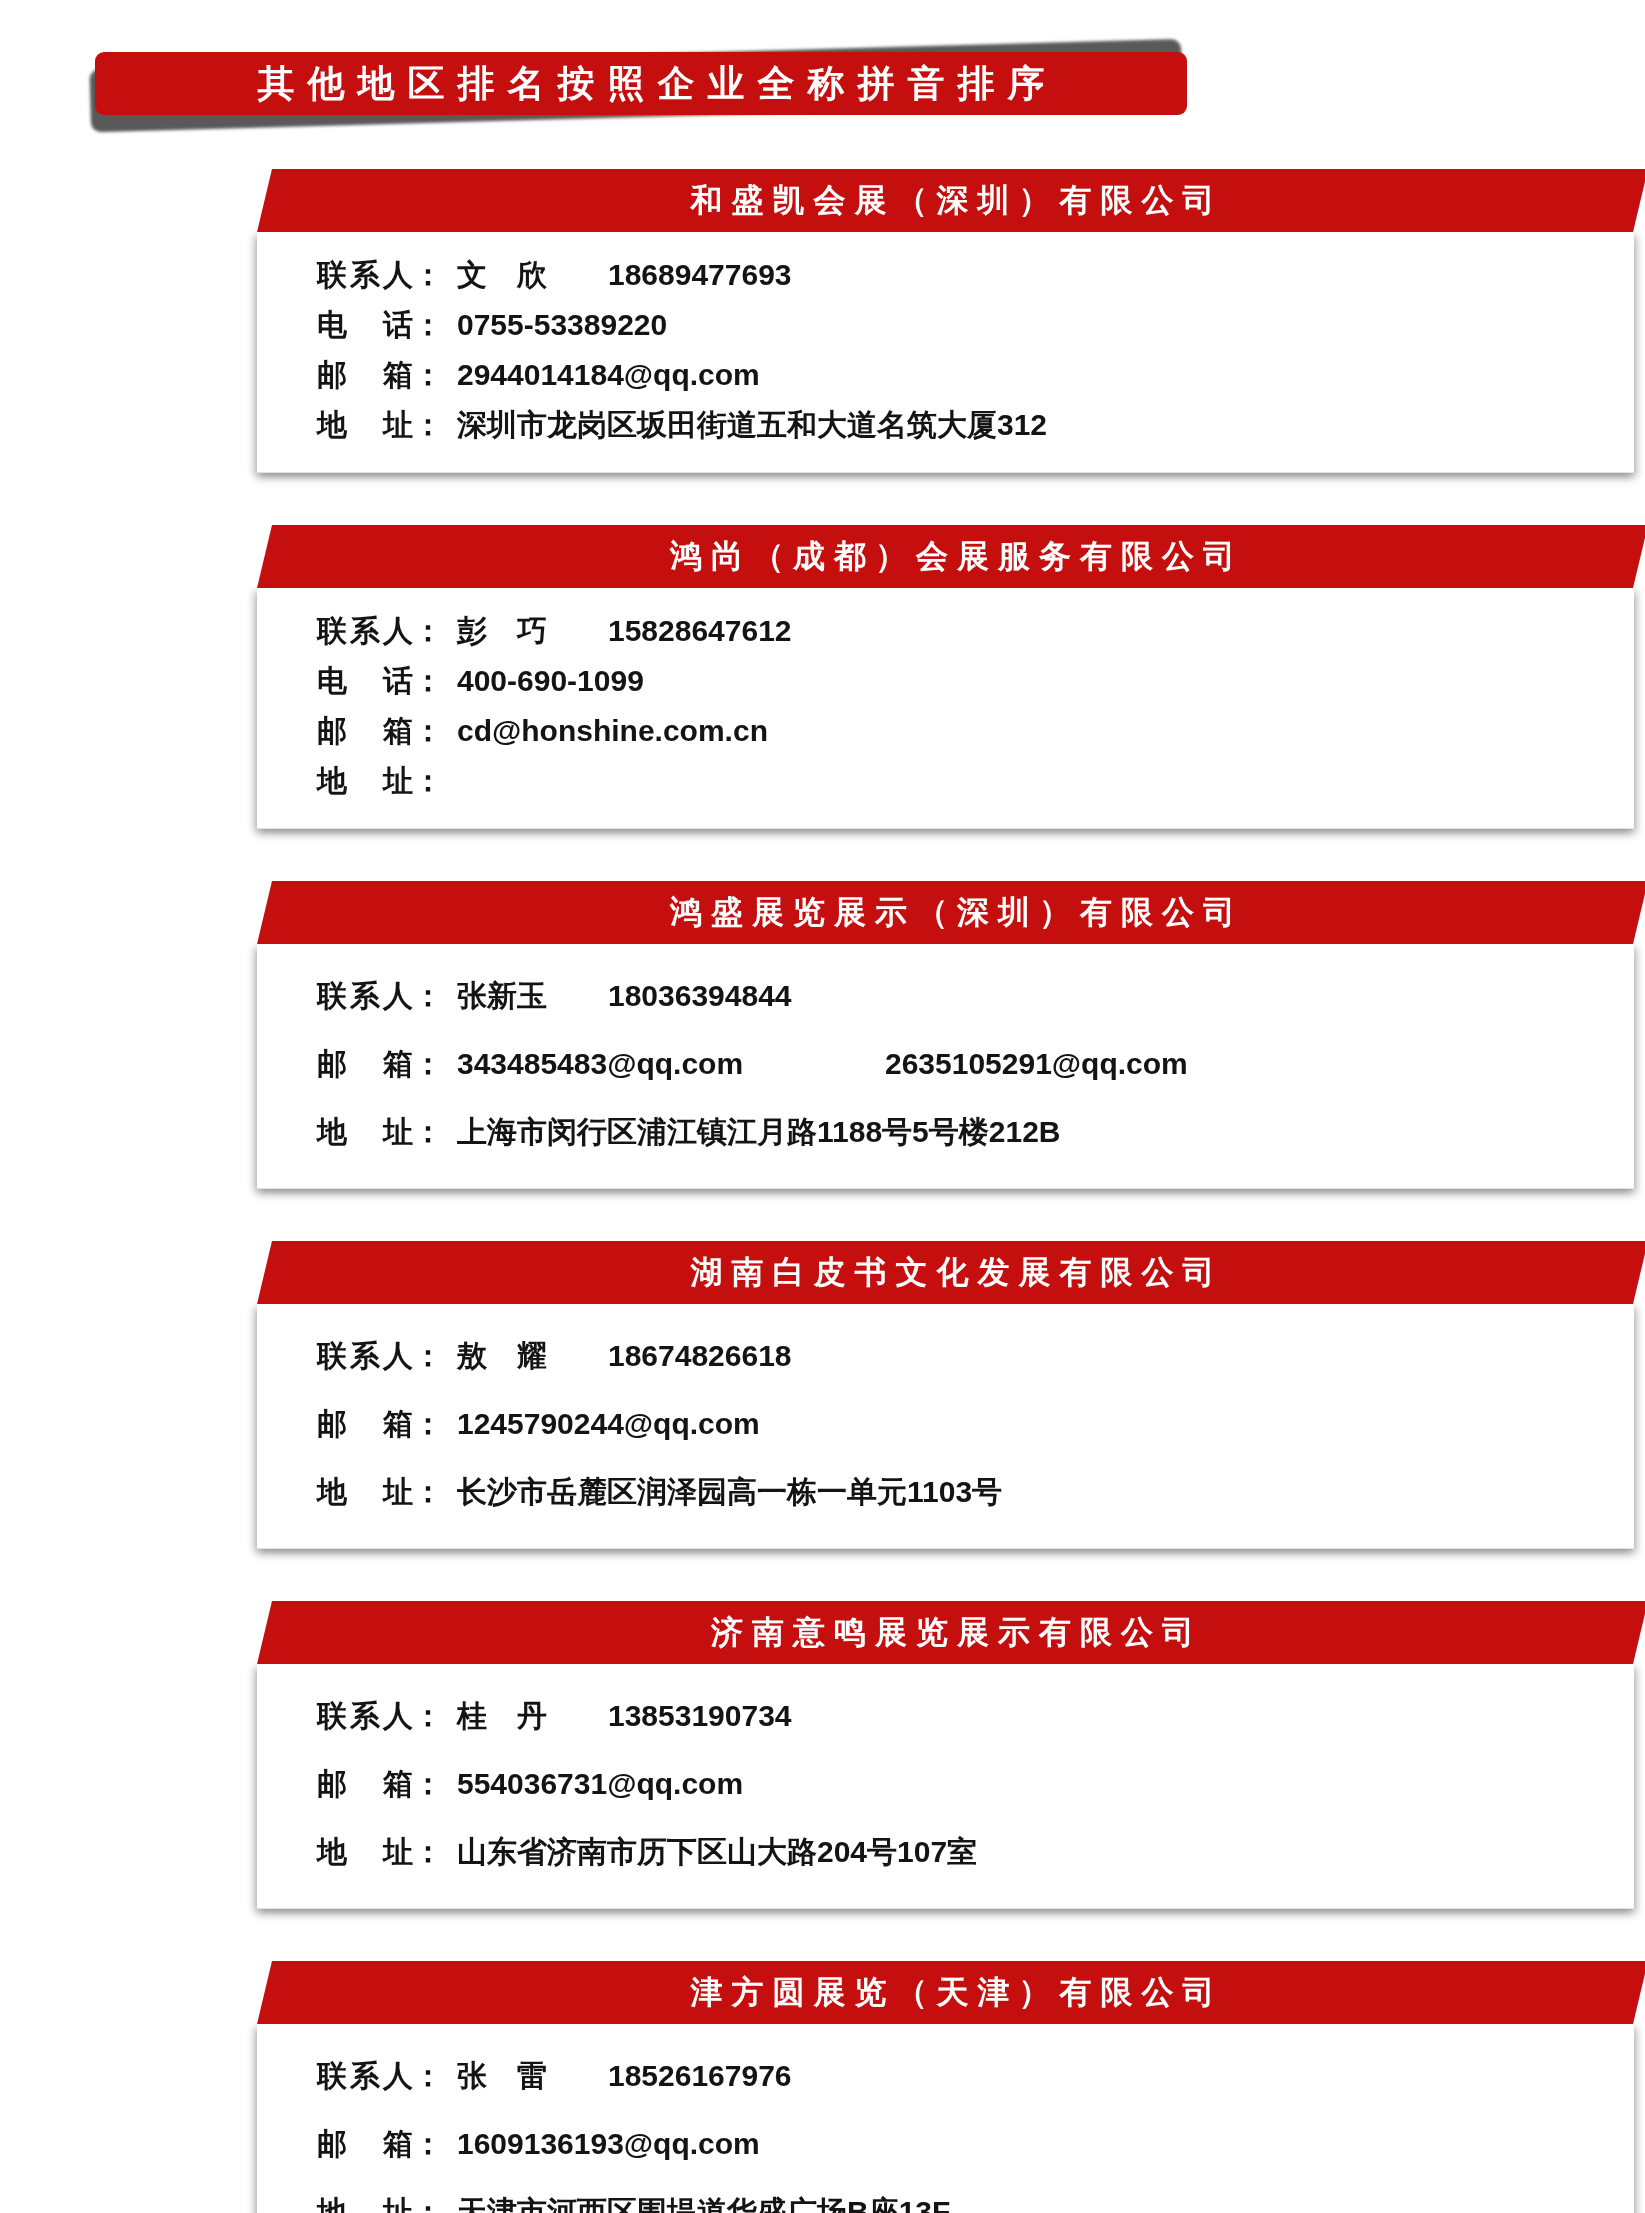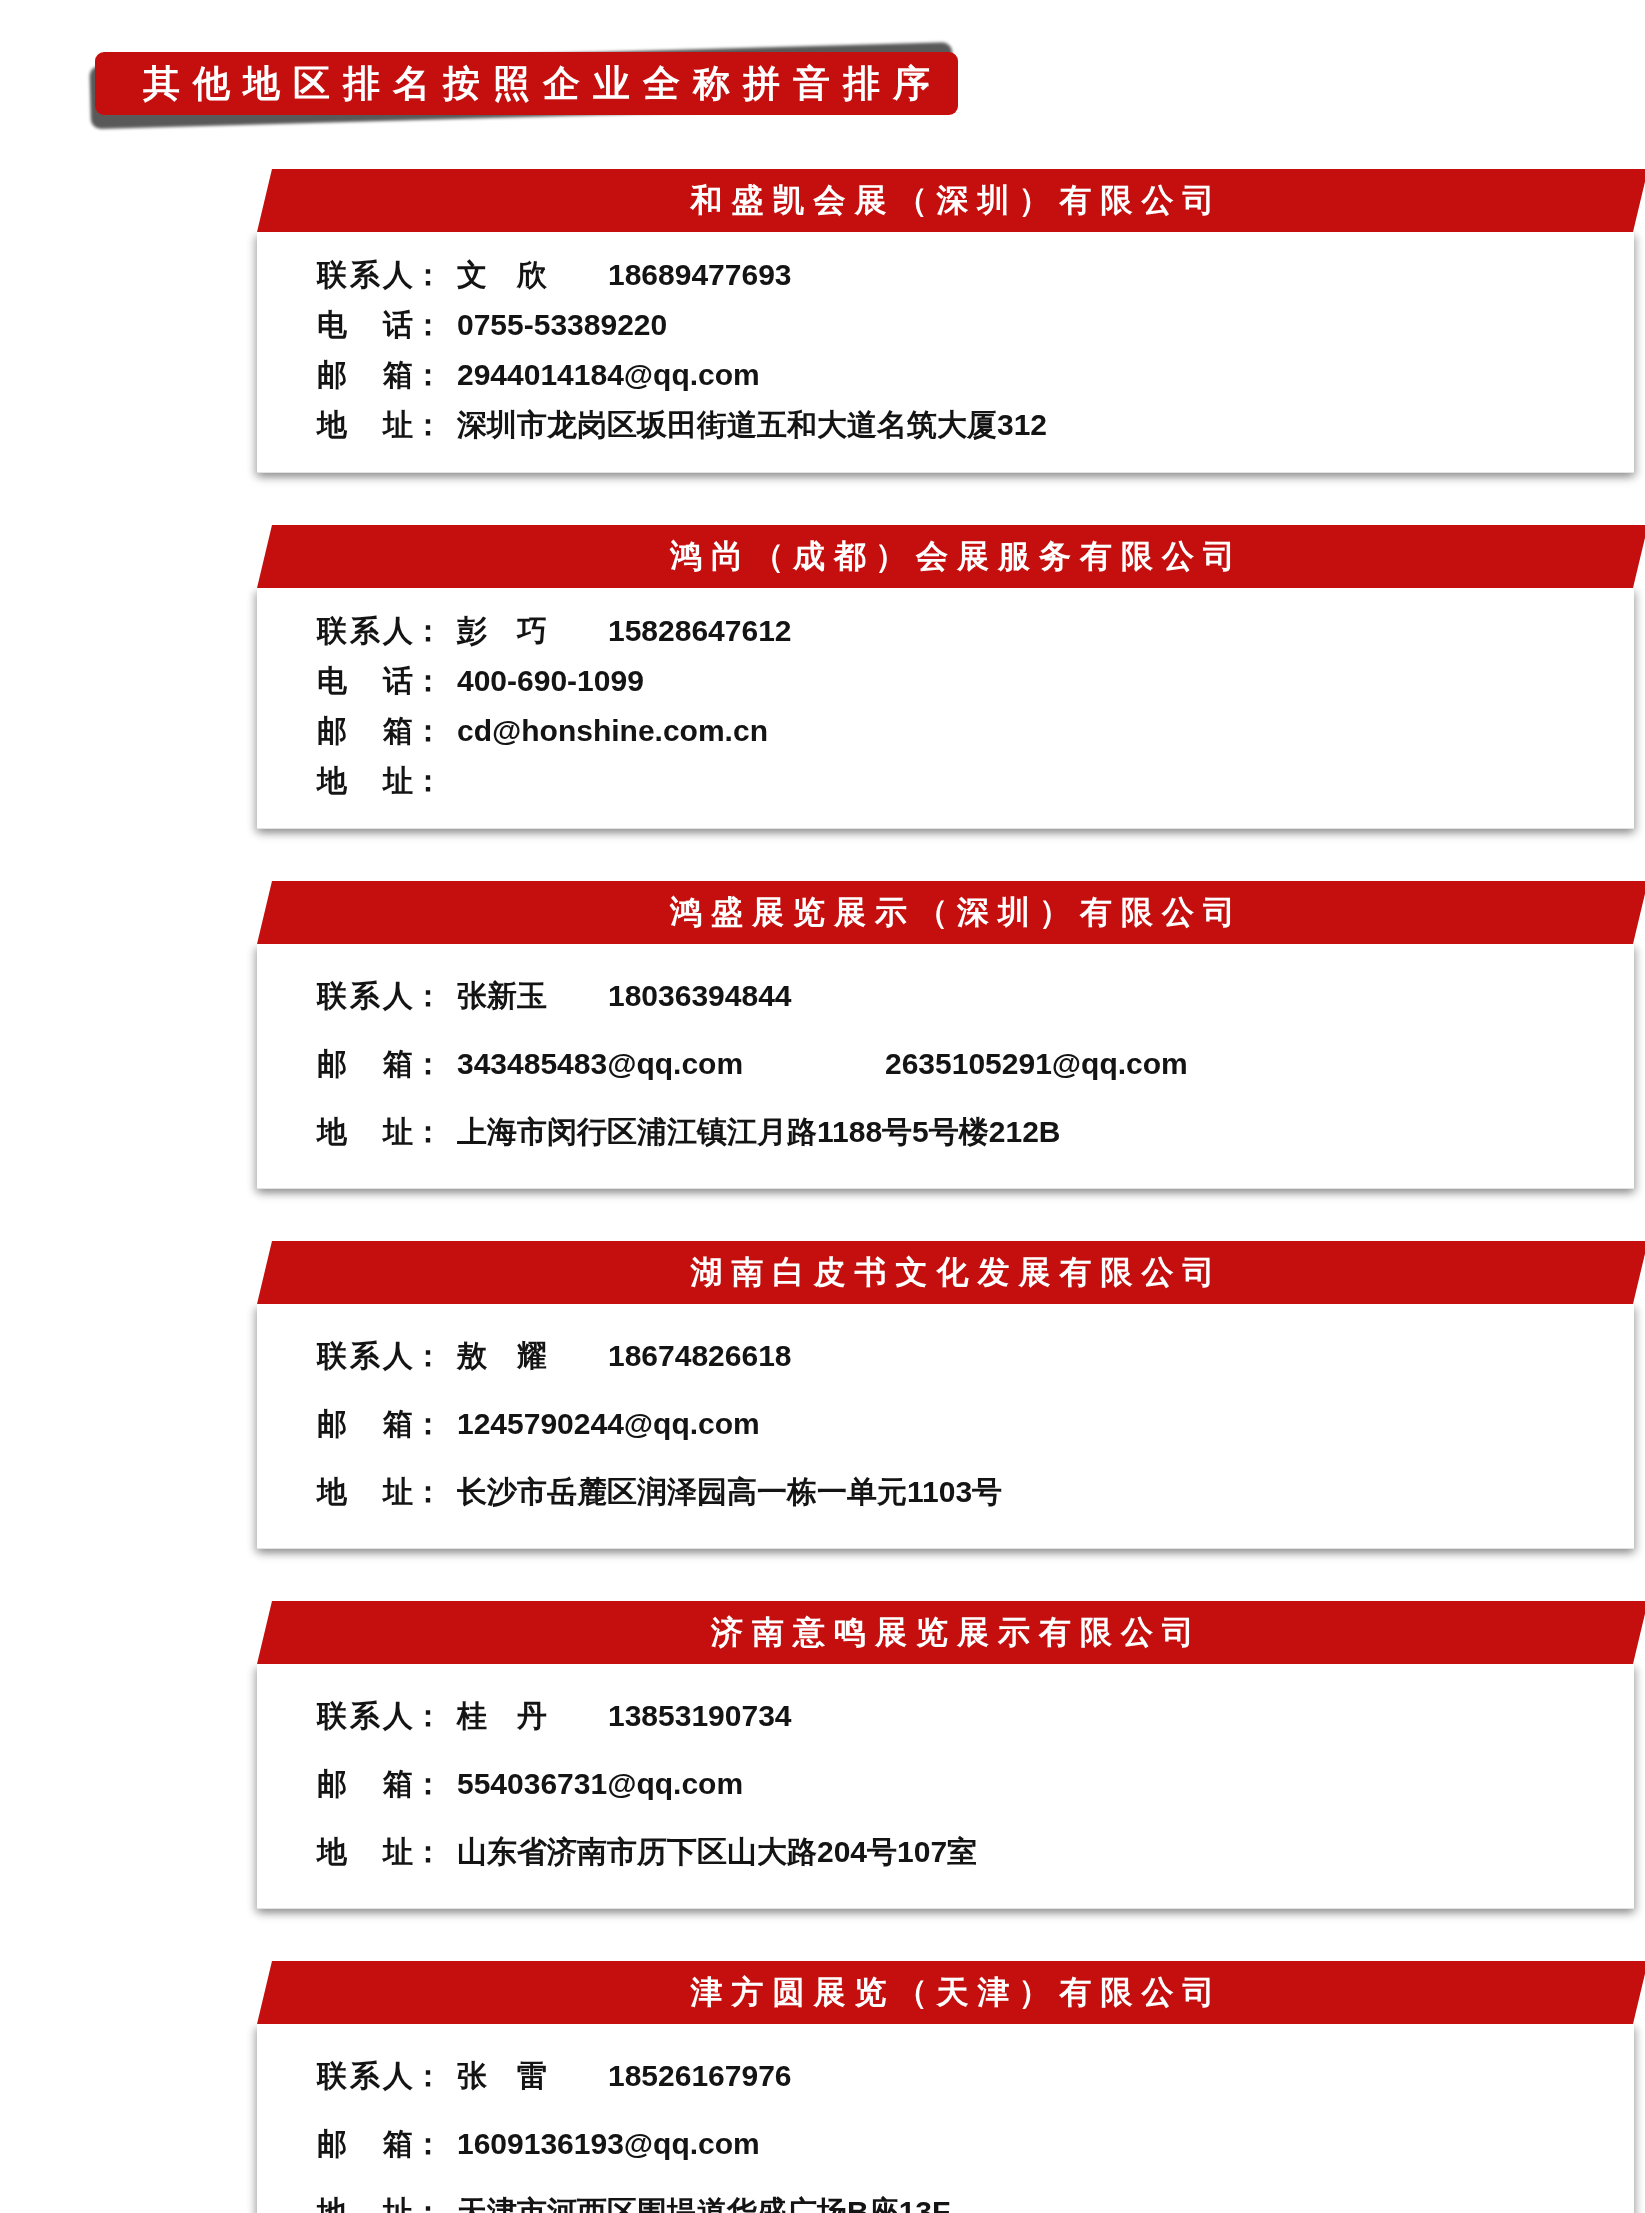--- a/index.html
+++ b/index.html
@@ -7,21 +7,21 @@
   html,body { margin:0; padding:0; }
   body {
     width:1646px; height:2214px; position:relative; overflow:hidden;
     background:#ffffff;
     font-family:"Liberation Sans","DejaVu Sans",sans-serif;
     color:var(--ink);
   }
 
   
   .banner {
-    position:absolute; left:95px; top:52px; width:863px; height:63px;
+    position:absolute; left:95px; top:52px; width:1092px; height:63px;
     background:var(--red); border-radius:9px;
     display:flex; align-items:center; justify-content:center;
     color:#fff; font-size:37px; font-weight:bold; letter-spacing:13px;
     white-space:nowrap; text-indent:13px;padding-left:20px;
   }
   .banner::before {
     content:""; position:absolute; inset:0; z-index:-1;
     background:#3d3d3d; opacity:.85; border-radius:10px;
     transform:rotate(-1.6deg) translate(-5px,2px);
     filter:blur(1.5px);

